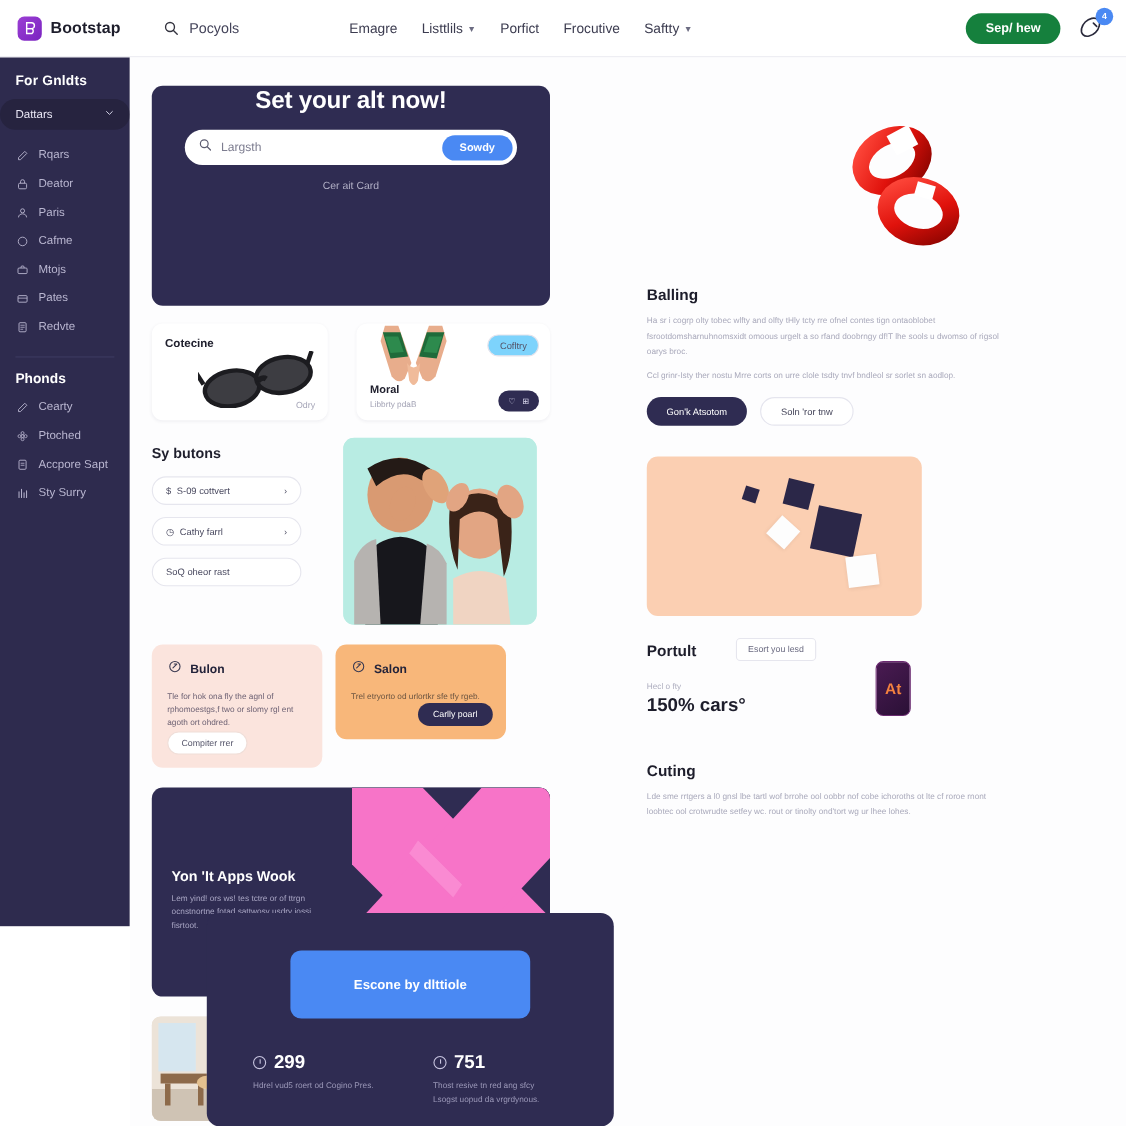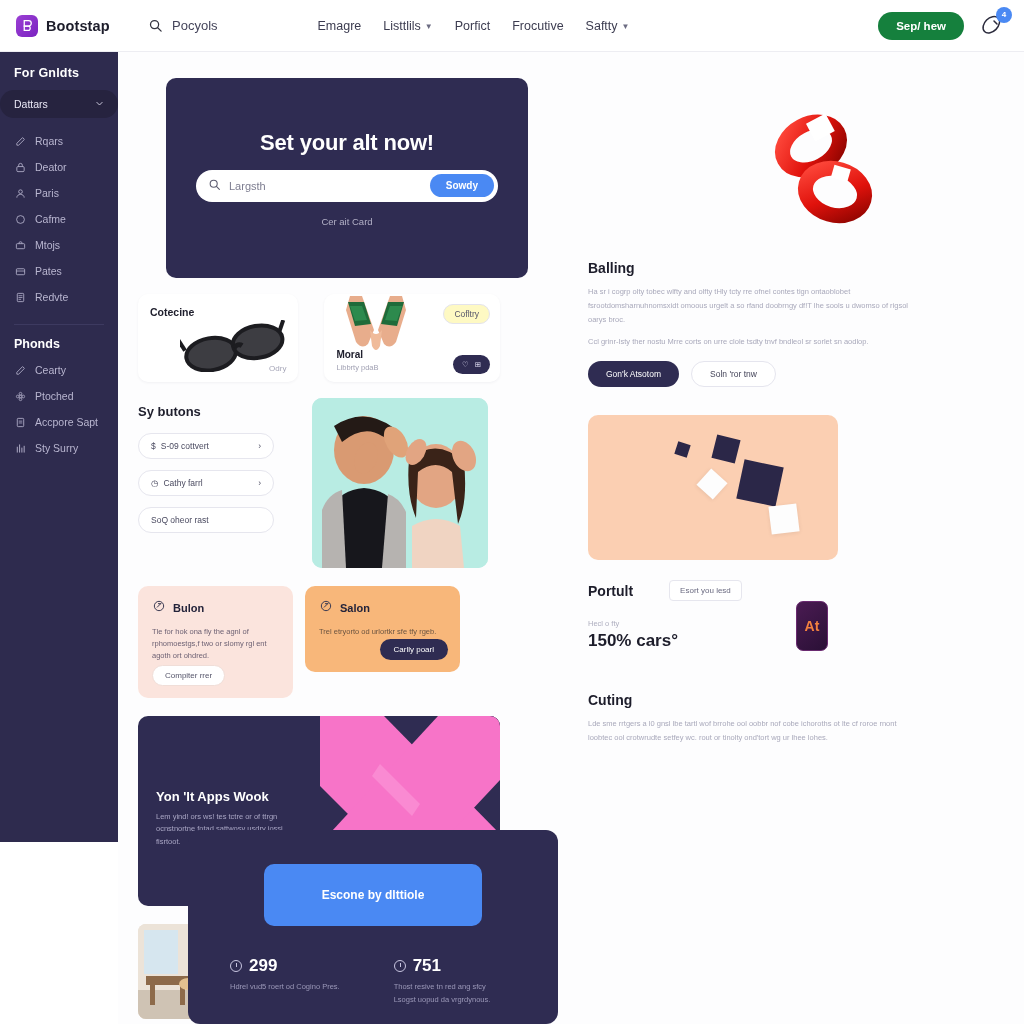--- a/index.html
+++ b/index.html
@@ -73,21 +73,21 @@
 
   
   .canvas { position: absolute; top: 52px; left: 118px; width: 906px; height: 972px; background: #fdfdfe; }
 
   .col-left { position: absolute; left: 20px; top: 26px; width: 362px; }
   .col-right { position: absolute; left: 450px; top: 0px; width: 440px; }
 
   
   .hero {
     width: 362px; height: 200px; background: #2f2c52; border-radius: 10px;
-    display: flex; flex-direction: column; align-items: center; justify-content: center; gap: 14px; margin-left: 28px;
+    display: flex; flex-direction: column; align-items: center; justify-content: flex-start; gap: 14px;
   }
   .hero h1 { color: #ffffff; font-size: 22px; font-weight: 700; letter-spacing: -.2px; }
   .hero-search {
     width: 302px; height: 32px; background: #fff; border-radius: 999px;
     display: flex; align-items: center; padding: 0 4px 0 12px; gap: 8px;
   }
   .hero-search .ph { font-size: 11px; color: #7d7d90; flex: 1; }
   .hero-search .go {
     background: #4a89f3; color: #fff; font-size: 10px; font-weight: 600;
     padding: 6px 16px; border-radius: 999px; border: none; cursor: pointer;
@@ -100,21 +100,21 @@
     background: #fff; border-radius: 10px; padding: 12px; position: relative;
     box-shadow: 0 1px 3px rgba(20,20,50,.05);
   }
   .prod-a { width: 168px; height: 88px; }
   .prod-b { width: 184px; height: 88px; }
   .prod-title { font-size: 10.5px; font-weight: 700; color: #20202e; }
   .prod-note { position: absolute; right: 12px; bottom: 9px; font-size: 8px; color: #a6a6b8; }
   .glasses { position: absolute; right: 10px; bottom: 6px; }
   .chip-outline {
     position: absolute; right: 10px; top: 10px; border: 1px solid #e3e3ec; border-radius: 999px;
-    padding: 4px 10px; font-size: 8.5px; color: #55556a; background: #fef9c3; cursor: pointer;
+    padding: 4px 10px; font-size: 8.5px; color: #55556a; background: #7dd3fc; cursor: pointer;
   }
   .mini-title { position: absolute; left: 12px; bottom: 22px; font-size: 10px; font-weight: 700; color: #20202e; }
   .mini-sub { position: absolute; left: 12px; bottom: 10px; font-size: 7.5px; color: #a2a2b4; }
   .mini-pill {
     position: absolute; right: 10px; bottom: 8px; background: #2f2c52; border-radius: 999px;
     padding: 5px 9px; display: flex; gap: 6px; align-items: center; cursor: pointer;
   }
   .mini-pill span { color: #dcdaf0; font-size: 7.5px; }
 
   

